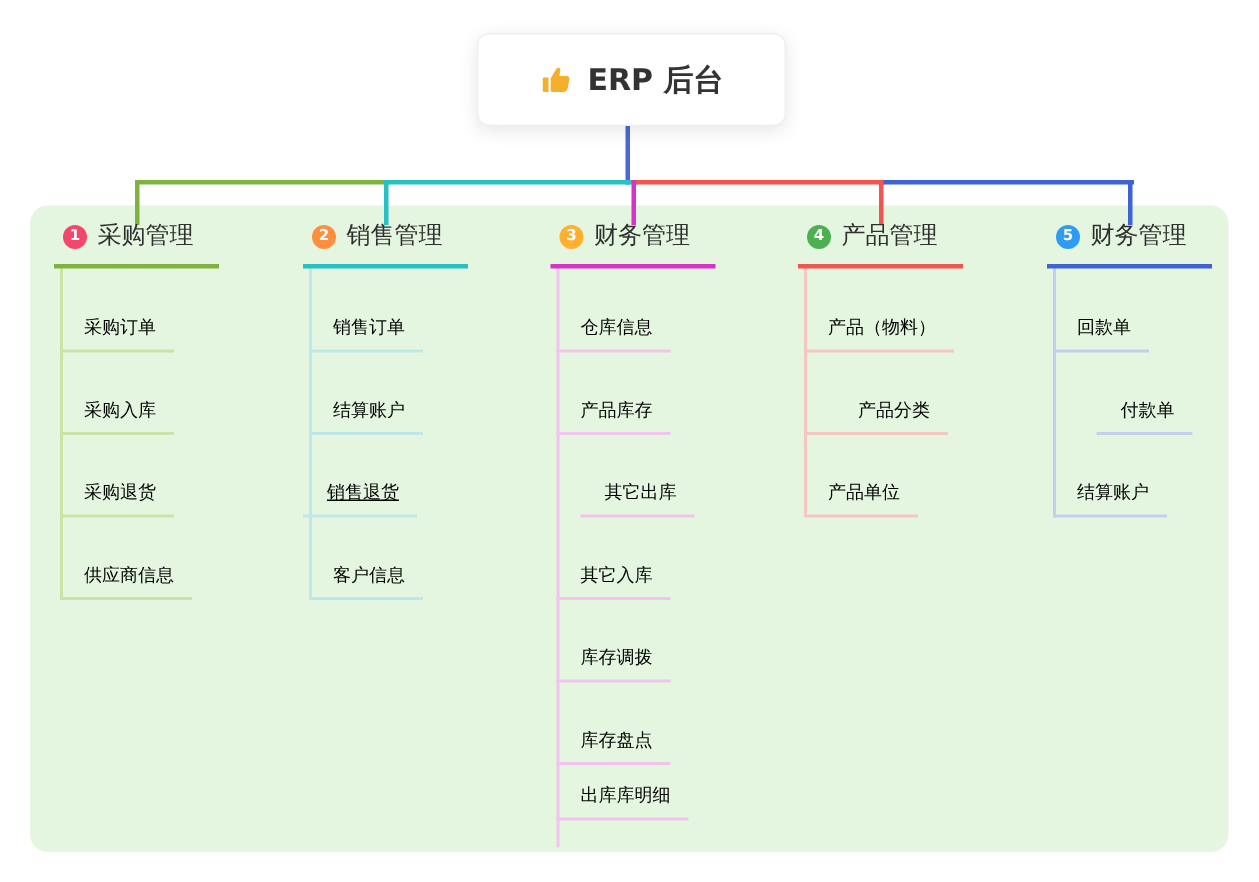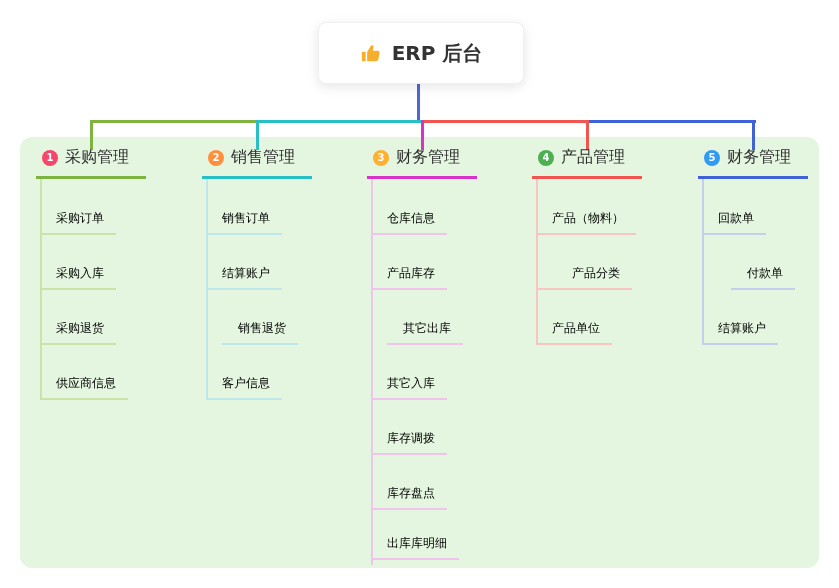--- a/index.html
+++ b/index.html
@@ -68,35 +68,35 @@
       <div class="child" style="left: 40px; top: 321px; border-bottom-color: rgb(203, 227, 166);">采购退货</div>
       <div class="child" style="left: 40px; top: 376px; border-bottom-color: rgb(203, 227, 166);">供应商信息</div>
       <div class="vline" style="left: 256px; top: 120px; width: 3px; height: 30px; background: rgb(41, 192, 197);"></div>
       <div class="topic" style="left: 202px; top: 147px; border-bottom-color: rgb(41, 192, 197);">
         <span class="badge" style="background: rgb(255, 143, 60);">2</span>
         <span>销售管理</span>
       </div>
       <div class="vline" style="left: 206px; top: 176px; width: 2px; height: 224px; background: rgb(189, 231, 233);"></div>
       <div class="child" style="left: 206px; top: 211px; border-bottom-color: rgb(189, 231, 233);">销售订单</div>
       <div class="child" style="left: 206px; top: 266px; border-bottom-color: rgb(189, 231, 233);">结算账户</div>
-      <div class="child" style="left: 222px; top: 321px; border-bottom-color: rgb(189, 231, 233);">销售退货</div>
+      <div class="child" style="left: 202px; top: 321px; border-bottom-color: rgb(189, 231, 233); text-decoration: underline;">销售退货</div>
       <div class="child" style="left: 206px; top: 376px; border-bottom-color: rgb(189, 231, 233);">客户信息</div>
       <div class="vline" style="left: 421px; top: 120px; width: 3px; height: 30px; background: rgb(214, 51, 201);"></div>
       <div class="topic" style="left: 367px; top: 147px; border-bottom-color: rgb(214, 51, 201);">
         <span class="badge" style="background: rgb(255, 176, 46);">3</span>
         <span>财务管理</span>
       </div>
       <div class="vline" style="left: 371px; top: 176px; width: 2px; height: 389px; background: rgb(240, 196, 236);"></div>
       <div class="child" style="left: 371px; top: 211px; border-bottom-color: rgb(240, 196, 236);">仓库信息</div>
       <div class="child" style="left: 371px; top: 266px; border-bottom-color: rgb(240, 196, 236);">产品库存</div>
       <div class="child" style="left: 371px; top: 321px; border-bottom-color: rgb(240, 196, 236); margin-left: 16px;">其它出库</div>
       <div class="child" style="left: 371px; top: 376px; border-bottom-color: rgb(240, 196, 236);">其它入库</div>
       <div class="child" style="left: 371px; top: 431px; border-bottom-color: rgb(240, 196, 236);">库存调拨</div>
       <div class="child" style="left: 371px; top: 486px; border-bottom-color: rgb(240, 196, 236);">库存盘点</div>
-      <div class="child" style="left: 371px; top: 536px; border-bottom-color: rgb(240, 196, 236);">出库库明细</div>
+      <div class="child" style="left: 371px; top: 523px; border-bottom-color: rgb(240, 196, 236);">出库库明细</div>
       <div class="vline" style="left: 586px; top: 120px; width: 3px; height: 30px; background: rgb(240, 86, 79);"></div>
       <div class="topic" style="left: 532px; top: 147px; border-bottom-color: rgb(240, 86, 79);">
         <span class="badge" style="background: rgb(76, 175, 80);">4</span>
         <span>产品管理</span>
       </div>
       <div class="vline" style="left: 536px; top: 176px; width: 2px; height: 169px; background: rgb(247, 198, 195);"></div>
       <div class="child" style="left: 536px; top: 211px; border-bottom-color: rgb(247, 198, 195);">产品（物料）</div>
       <div class="child" style="left: 536px; top: 266px; border-bottom-color: rgb(247, 198, 195); padding-left: 36px;">产品分类</div>
       <div class="child" style="left: 536px; top: 321px; border-bottom-color: rgb(247, 198, 195);">产品单位</div>
       <div class="vline" style="left: 752px; top: 120px; width: 3px; height: 30px; background: rgb(63, 98, 214);"></div>

